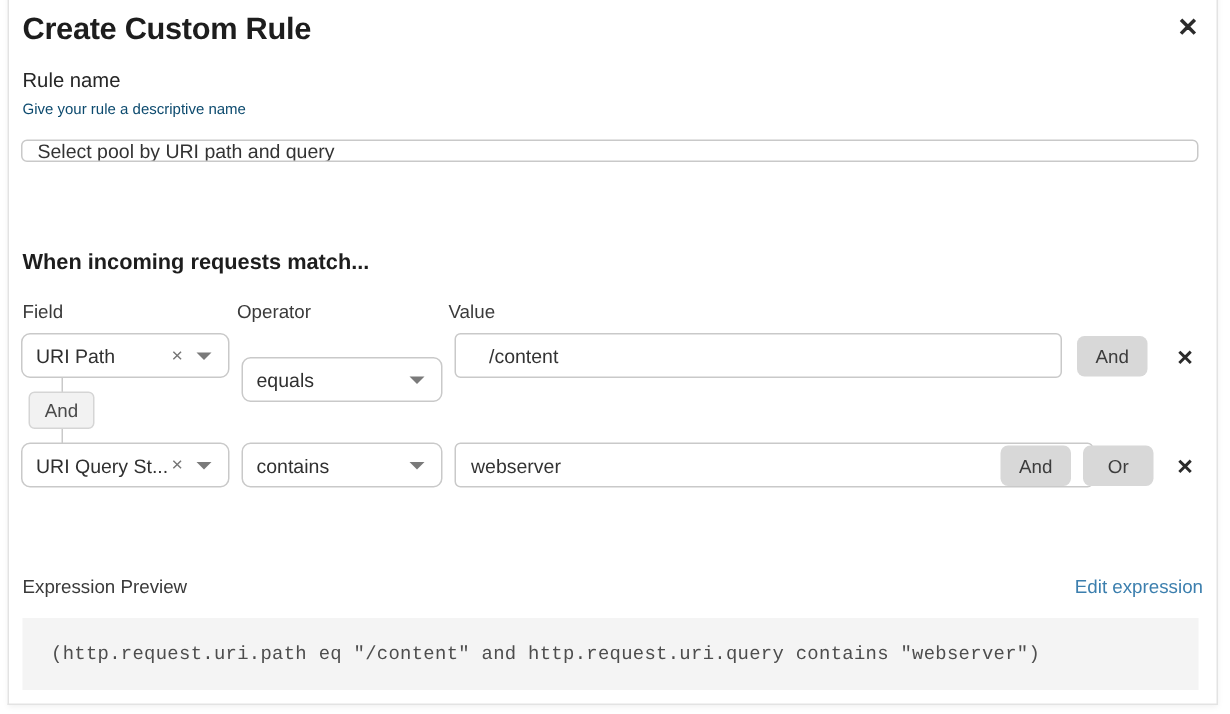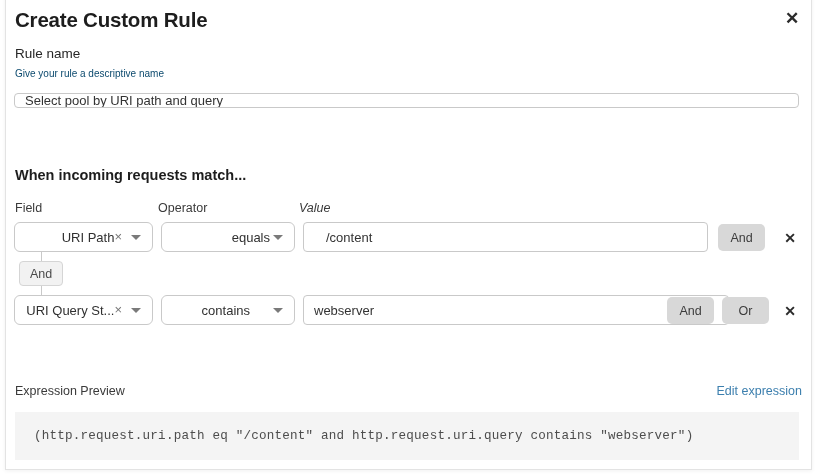--- a/index.html
+++ b/index.html
@@ -107,34 +107,33 @@
   }
   .col-label {
     position: absolute;
     top: 207px;
     font-size: 12.5px;
     color: #3a3a3a;
     white-space: nowrap;
   }
   .col-label-field    { left: 9px; }
   .col-label-operator { left: 152px; }
-  .col-label-value    { left: 293px; font-style: italic; }
+  .col-label-value    { left: 293px; }
 
   
   .select {
     position: absolute;
     box-sizing: border-box;
     height: 30px;
     background: #ffffff;
     border: 1px solid #c9c9c9;
     border-radius: 6px;
     display: flex;
     align-items: center;
     cursor: pointer;
-    text-align: right;
   }
   .select .sel-text {
     flex: 1;
     font-size: 13px;
     color: #303030;
     padding-left: 9px;
     white-space: nowrap;
     overflow: hidden;
   }
   .select .sel-clear {
@@ -152,21 +151,21 @@
     padding-right: 8px;
   }
   .caret-glyph {
     width: 0; height: 0;
     border-left: 5px solid transparent;
     border-right: 5px solid transparent;
     border-top: 5.5px solid #7a7a7a;
   }
 
   .field-select-1  { left: 8px;   top: 228px; width: 139px; }
-  .op-select-1     { left: 155px; top: 228px; width: 134px; }
+  .op-select-1     { left: 155px; top: 244px; width: 134px; }
   .value-input-1   { left: 297px; top: 228px; width: 405px; height: 30px; padding-left: 22px; }
 
   .field-select-2  { left: 8px;   top: 301px; width: 139px; }
   .op-select-2     { left: 155px; top: 301px; width: 134px; gap: 20px; }
   .value-input-2   { left: 297px; top: 301px; width: 426px; height: 30px; }
 
   
   .pill-btn {
     position: absolute;
     box-sizing: border-box;

